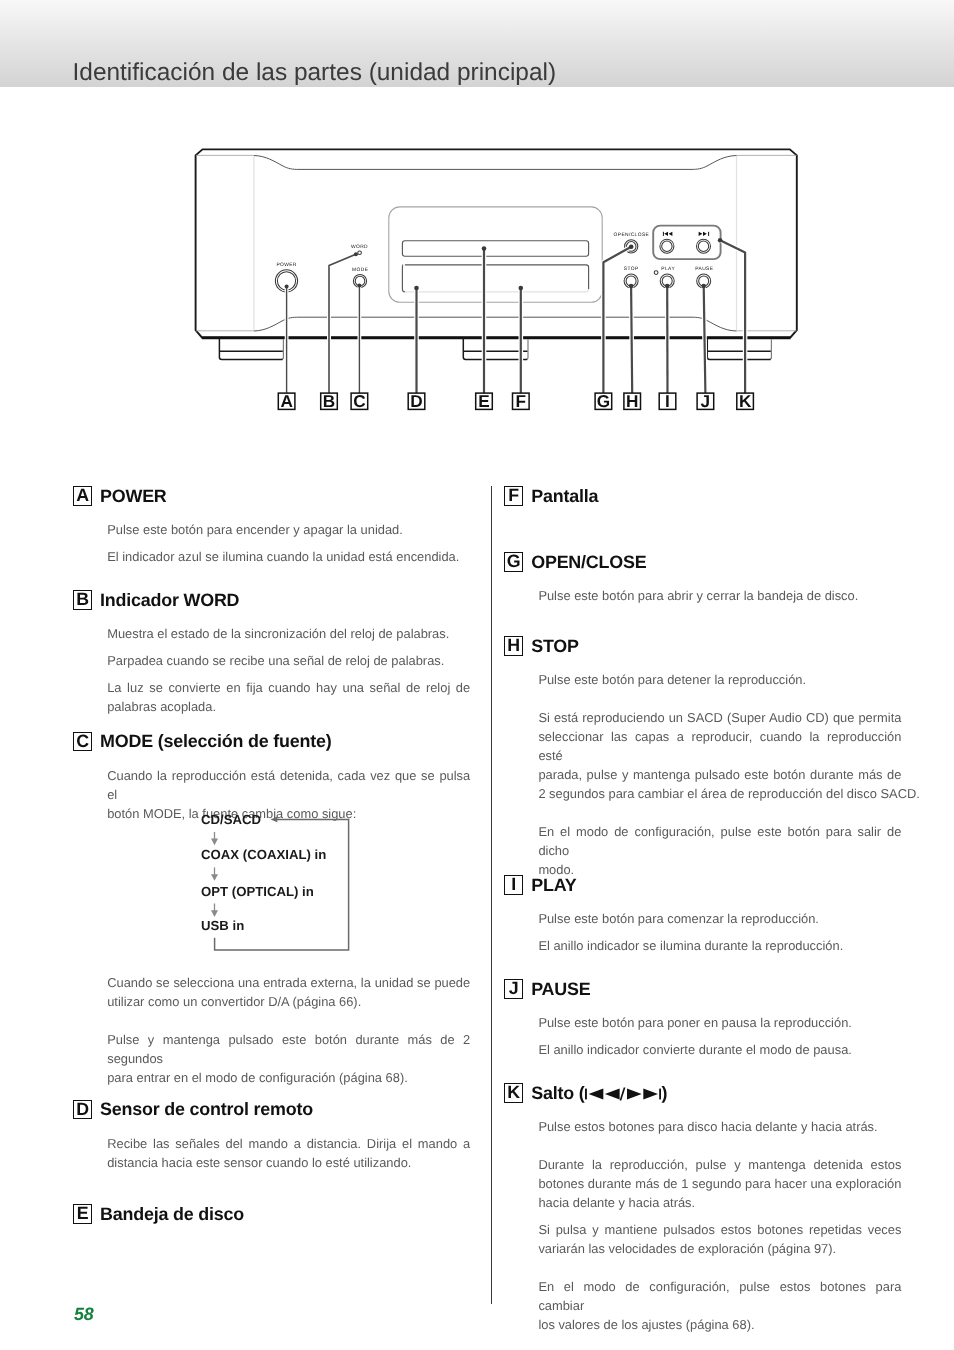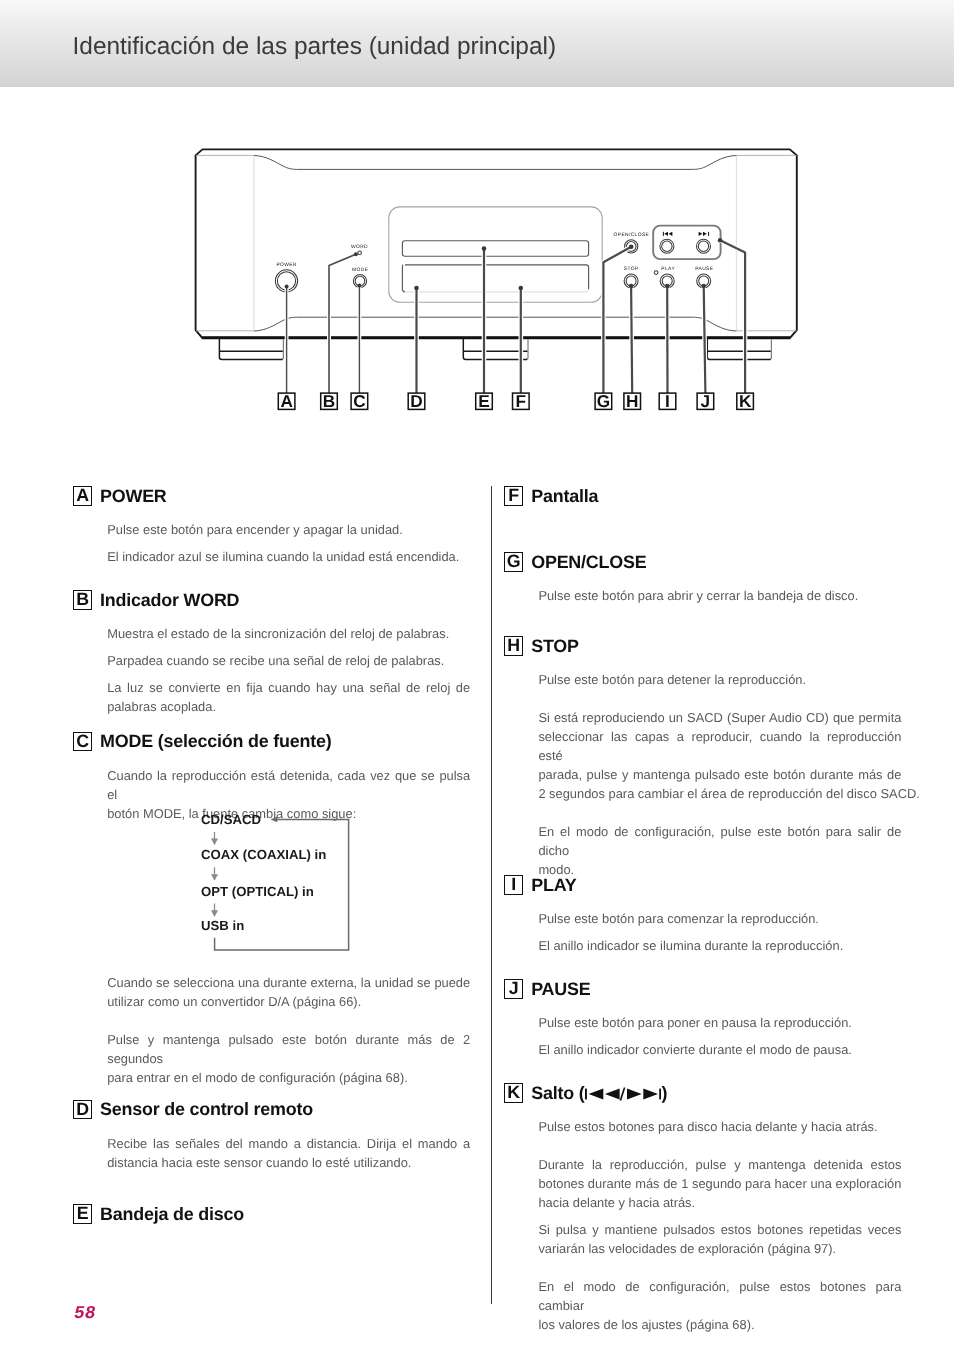--- a/index.html
+++ b/index.html
@@ -1,22 +1,22 @@
 <!DOCTYPE html>
 <html><head>
 <meta charset="utf-8">
 <style>
   html,body{margin:0;padding:0;}
   body{width:954px;height:1350px;background:#fff;font-family:"Liberation Sans",sans-serif;-webkit-font-smoothing:antialiased;text-rendering:geometricPrecision;}
   .page{position:relative;width:954px;height:1350px;overflow:hidden;filter:opacity(1);}
   .hdr{position:absolute;left:0;top:0;width:954px;height:87px;
        background:linear-gradient(180deg,#f8f8f8 0%,#e5e5e5 50%,#d3d3d3 100%);}
-  .hdr-title{position:absolute;left:72.5px;top:35px;font-size:24.45px;line-height:1;color:#3b3b3b;white-space:nowrap;text-align:center;}
+  .hdr-title{position:absolute;left:72.5px;top:61px;font-size:24.45px;line-height:1;color:#3b3b3b;white-space:nowrap;text-align:center;}
   .diagram{position:absolute;left:0;top:130px;width:954px;height:290px;filter:opacity(1);}
-  .page-num{position:absolute;left:73.9px;top:1306.3px;font-size:17.9px;font-weight:bold;font-style:italic;color:#be185d;line-height:1;font-family:Liberation Mono, monospace;}
+  .page-num{position:absolute;left:73.9px;top:1306.3px;font-size:17.9px;font-weight:bold;font-style:italic;color:#15803d;line-height:1;}
   .divider{position:absolute;left:491px;top:486.1px;width:1.2px;height:817.7px;background:#3a3a3a;}
 
   .sec{position:absolute;}
   .sec-h{position:relative;height:20px;}
   .lbox{position:absolute;left:0;top:0;width:19.2px;height:19.6px;border:1.35px solid #111;box-sizing:border-box;
         font-size:17.8px;font-weight:bold;color:#111;text-align:center;line-height:17.6px;}
   .htxt{position:absolute;left:27px;top:0.6px;font-size:17.9px;font-weight:bold;color:#111;
         letter-spacing:-0.2px;white-space:nowrap;line-height:19px;}
   .body{position:absolute;left:26.2px;width:379px;color:#5a5a5c;font-size:12.88px;line-height:19px;
         text-align:justify;}
@@ -256,21 +256,21 @@
       </g>
       <g fill="#1a1a1a" font-family="'Liberation Sans',sans-serif" font-size="13.2" font-weight="bold">
         <text x="201.0" y="824.1">CD/SACD</text>
         <text x="201.0" y="859.4">COAX (COAXIAL) in</text>
         <text x="201.0" y="895.5">OPT (OPTICAL) in</text>
         <text x="201.0" y="929.7">USB in</text>
       </g>
     </svg>
     <div class="body" style="top:233.2px">
         <p>
-          <span class="ln jl">Cuando se selecciona una durante externa, la unidad se puede</span>
+          <span class="ln jl">Cuando se selecciona una entrada externa, la unidad se puede</span>
           <span class="ln">utilizar como un convertidor D/A (página 66).</span>
         </p>
         <p class="sp">
           <span class="ln jl">Pulse y mantenga pulsado este botón durante más de 2 segundos</span>
           <span class="ln">para entrar en el modo de configuración (página 68).</span>
         </p>
       </div>
   </div>
 
   <div class="sec" style="left:73px;top:1099.9px;width:405px">

